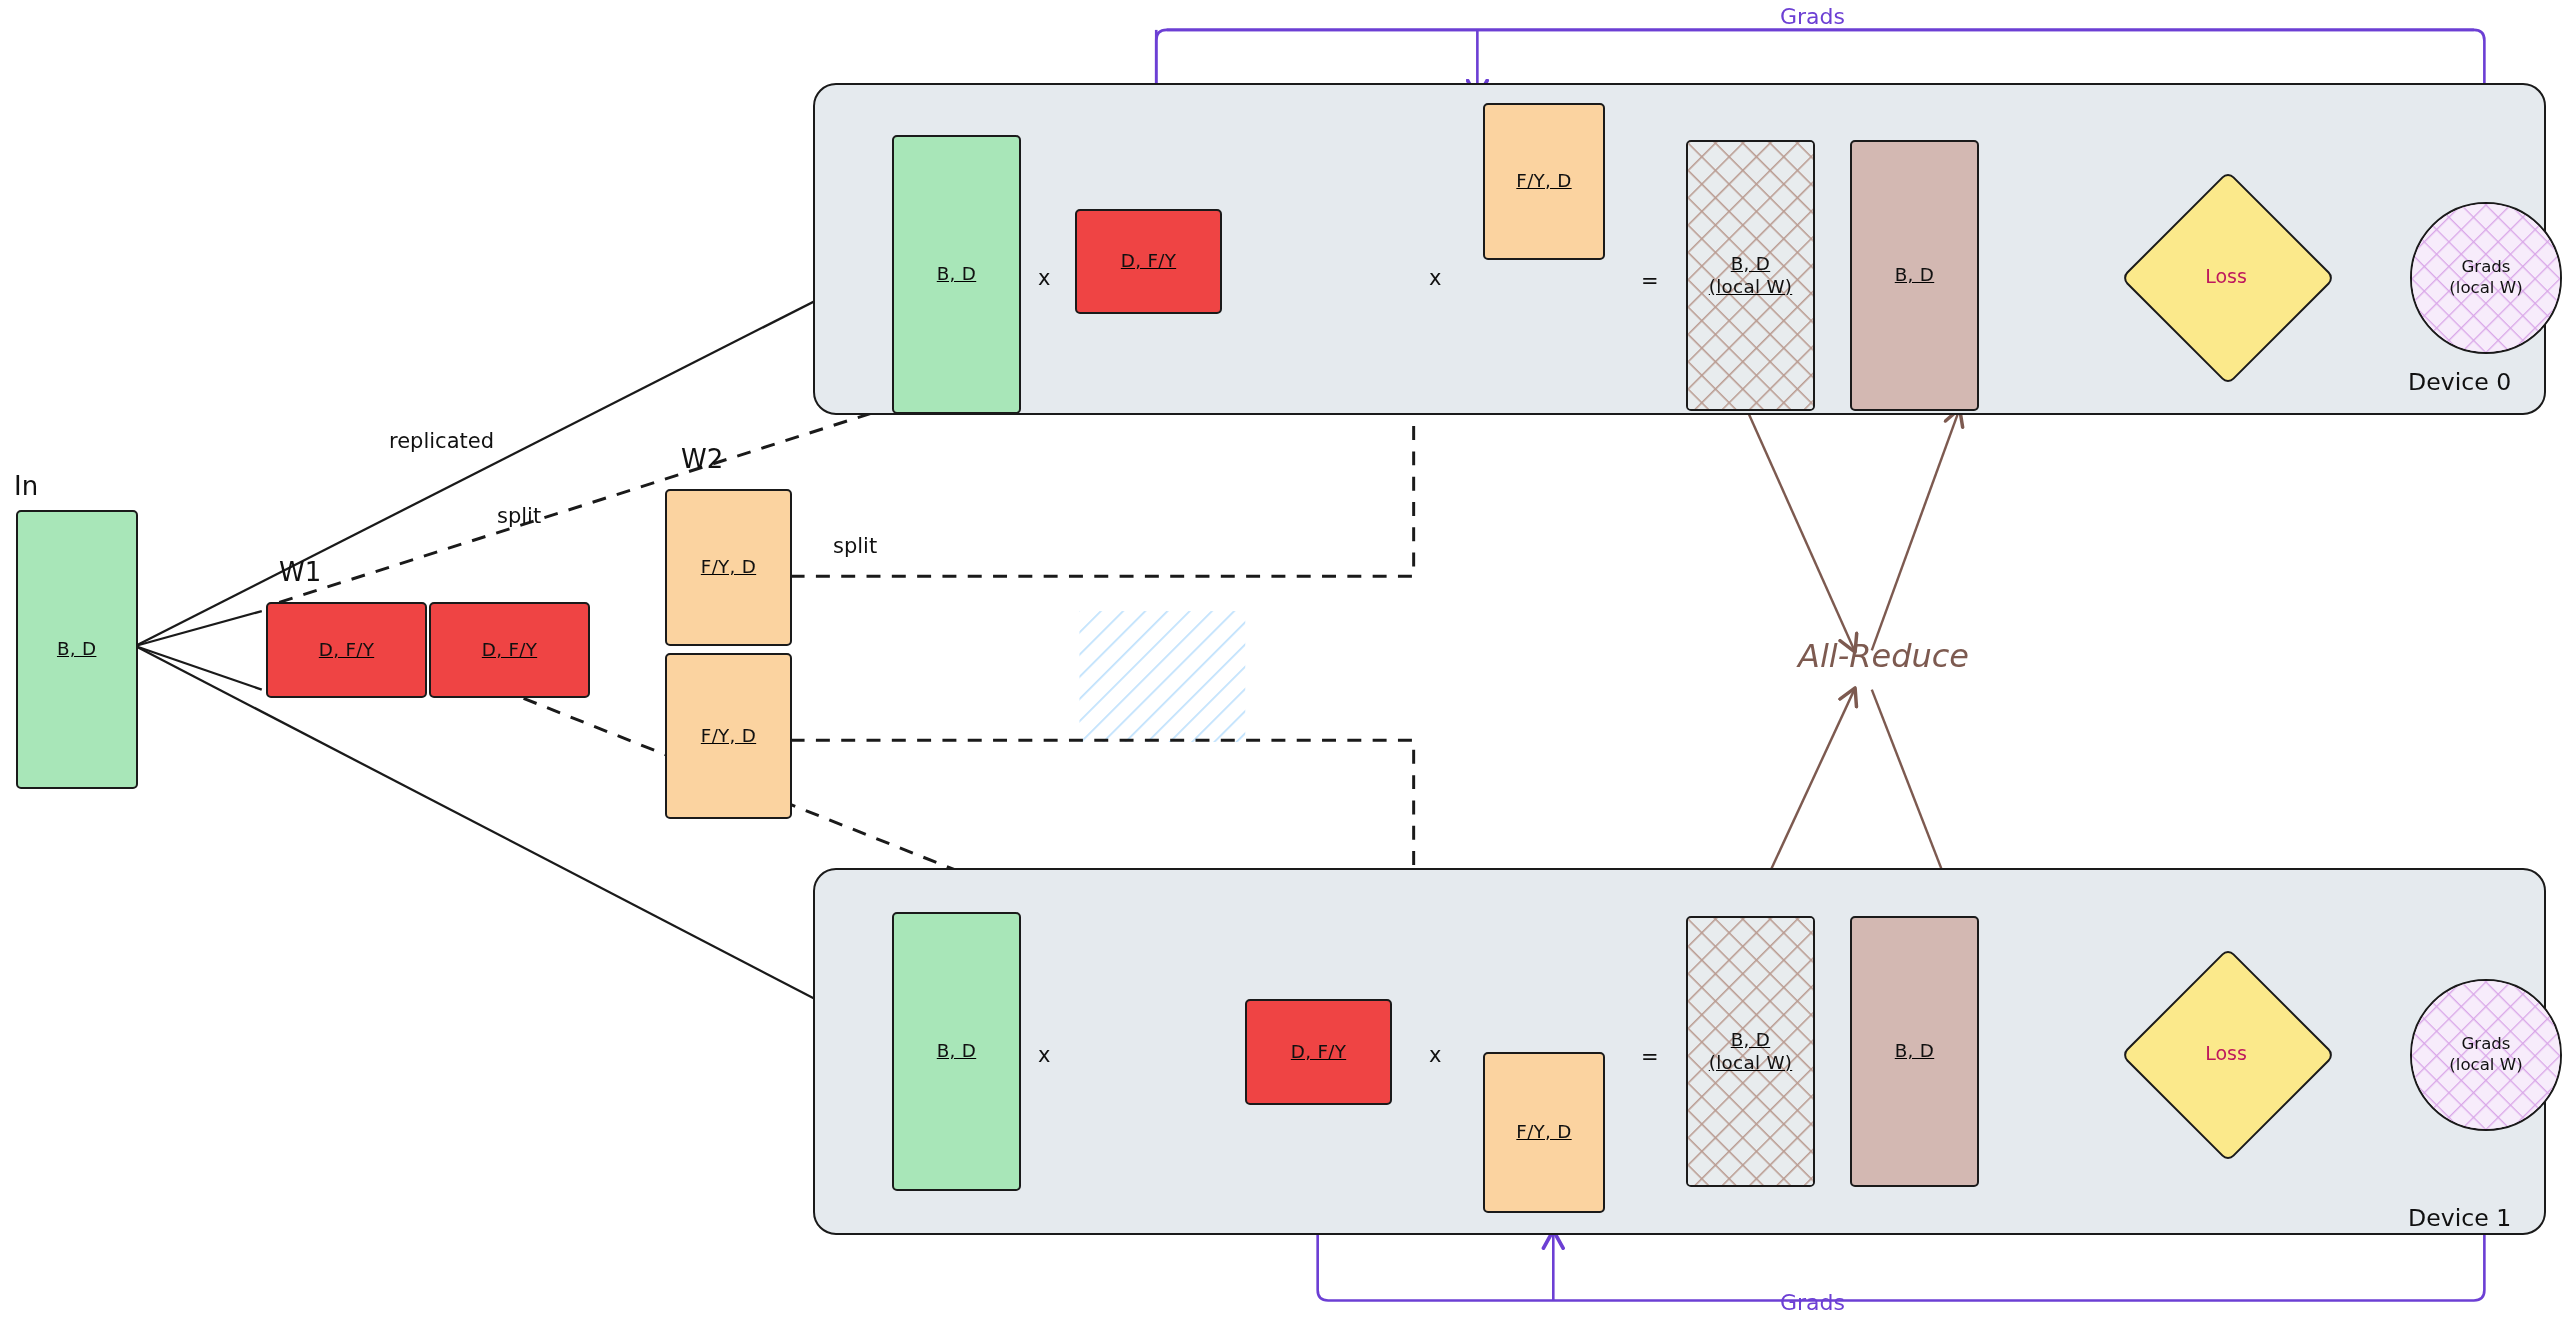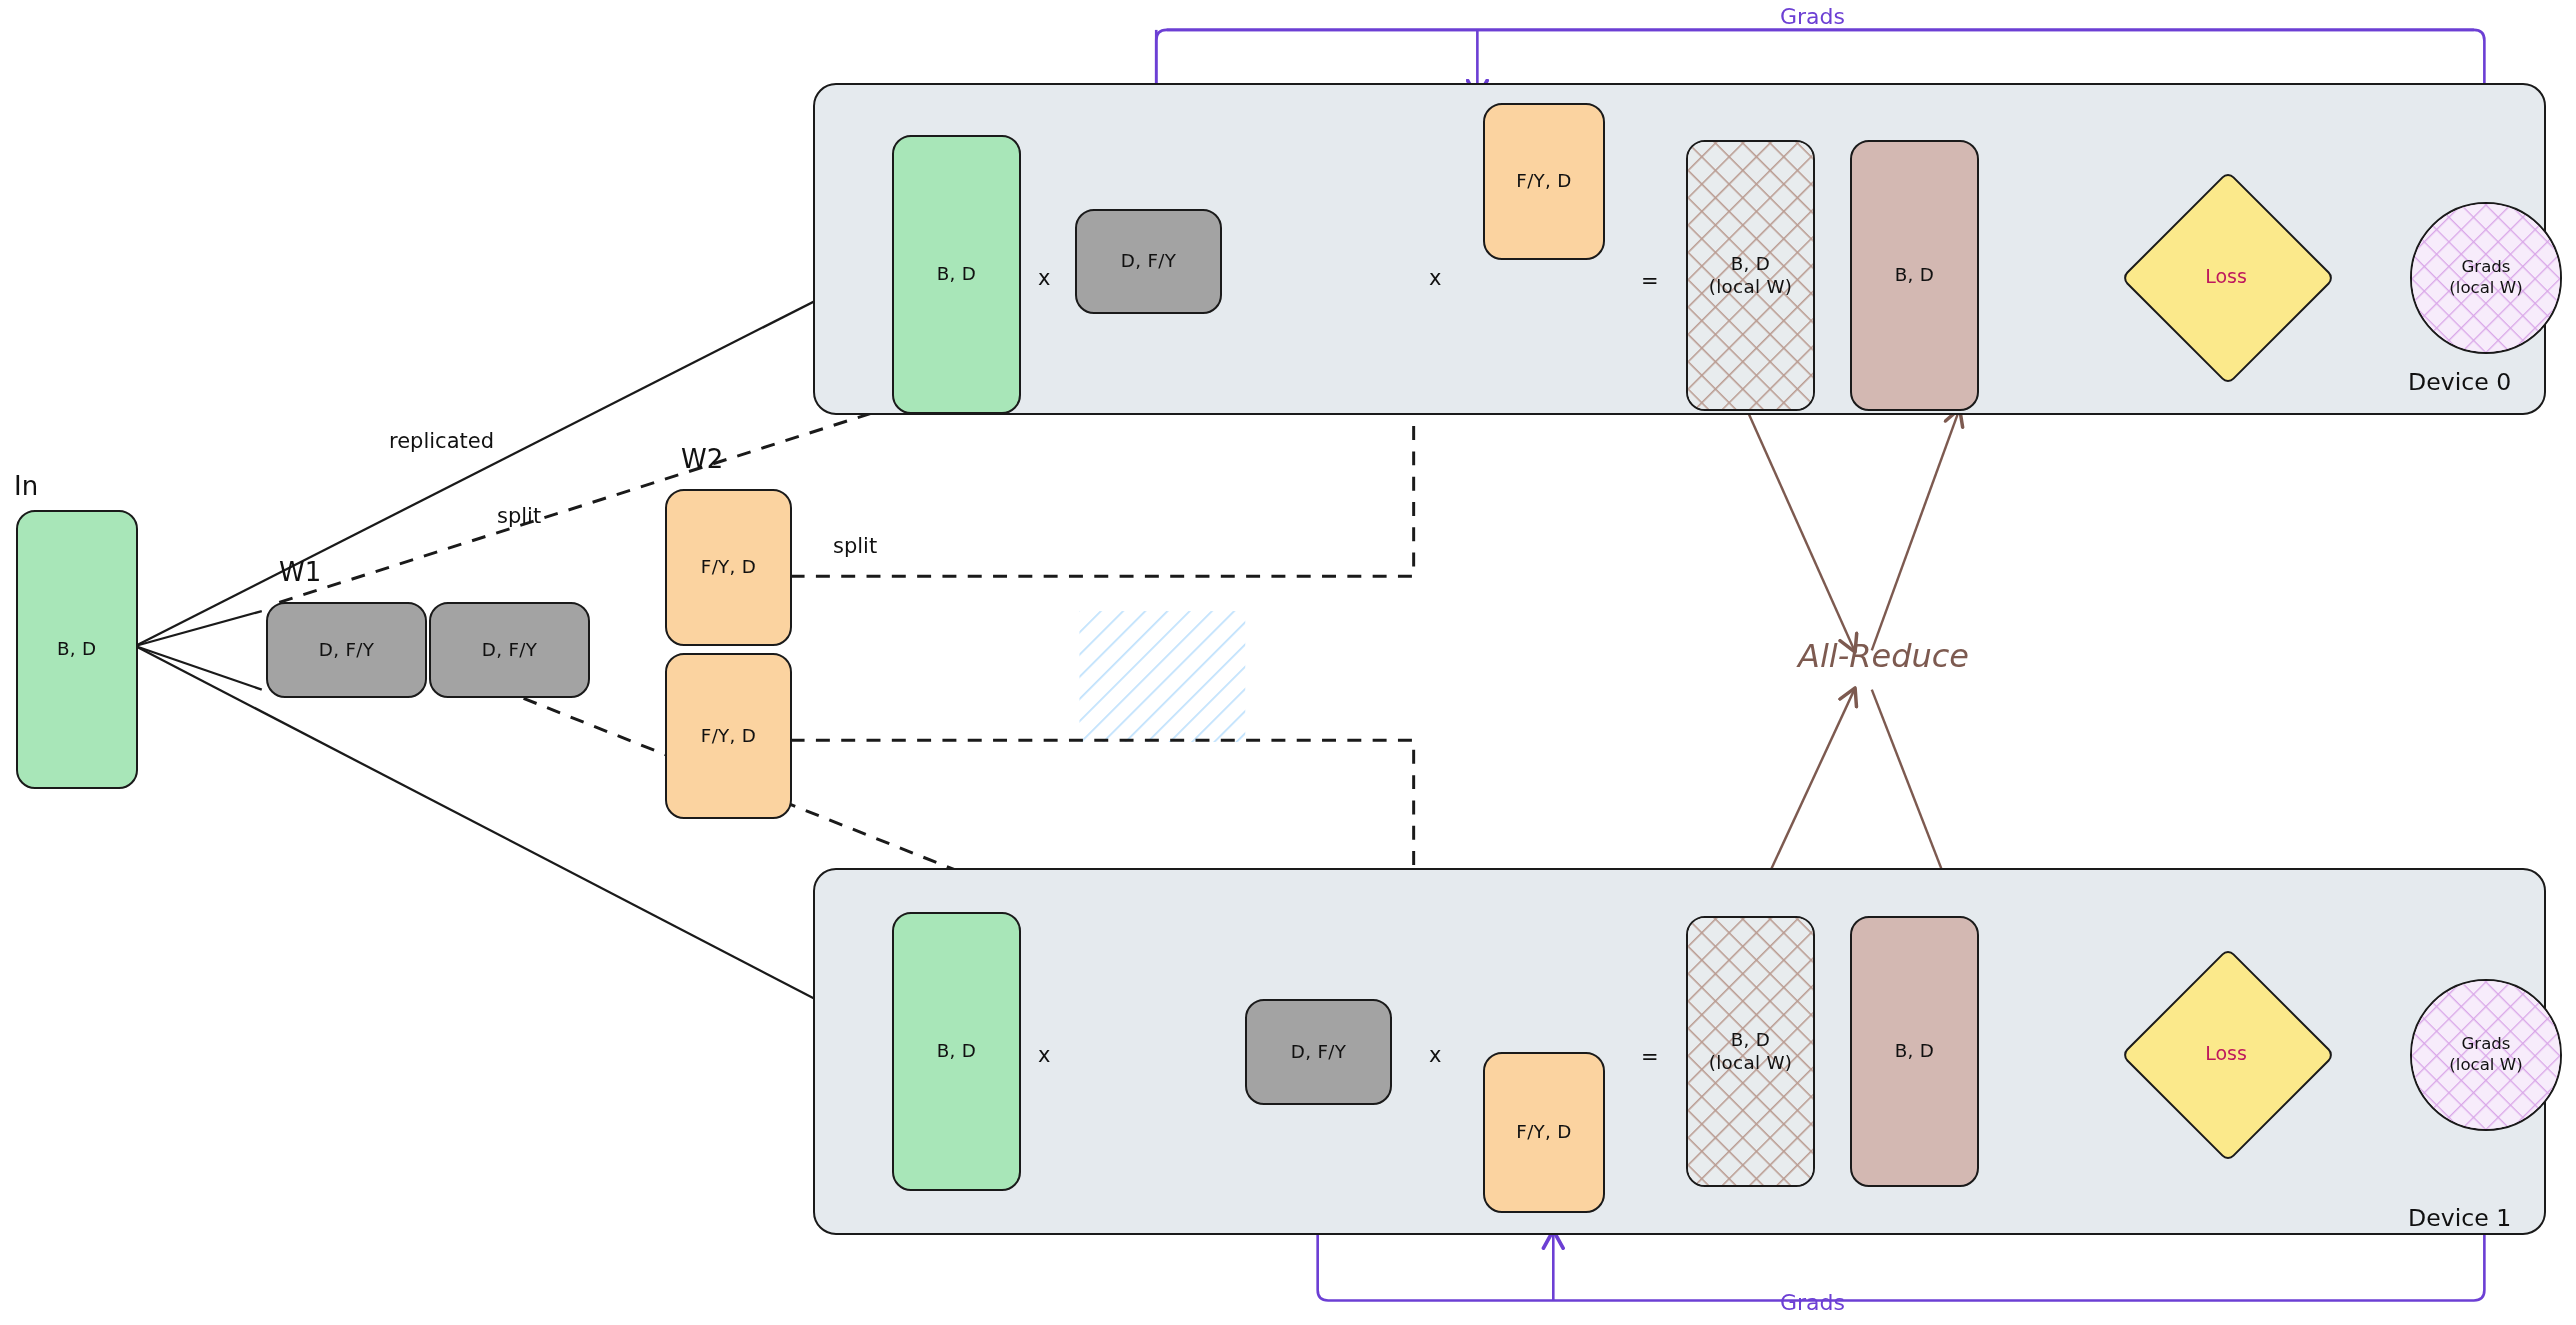--- a/index.html
+++ b/index.html
@@ -9,23 +9,23 @@
     font-family:"DejaVu Sans","Liberation Sans",sans-serif;
   }
   #stage{position:absolute;left:0;top:0;width:2576px;height:1326px;}
   svg.layer{position:absolute;left:0;top:0;width:2576px;height:1326px;overflow:visible;}
   .node{position:absolute;box-sizing:border-box;display:flex;align-items:center;justify-content:center;text-align:center;}
   .node .lbl{
     font-family:"DejaVu Sans","Liberation Sans",sans-serif;
     font-size:18.3px;color:#111111;line-height:1.25;letter-spacing:0.3px;
     white-space:pre-line;
   }
-  .rbox{border:2.6px solid #1a1a1a;border-radius:19px;}
+  .rbox{border:2.6px solid #1a1a1a;border-radius:5px;text-decoration:underline;}
   .green{background:#a8e6b8;}
-  .blue{background:#a3a3a3;}
+  .blue{background:#ef4444;}
   .orange{background:#fbd3a0;}
   .mauve{background:#d3b8b2;}
   .devpanel{
     position:absolute;box-sizing:border-box;background:#e5eaee;
     border:2.6px solid #1a1a1a;border-radius:23px;
   }
   .devlabel{
     position:absolute;font-size:23.6px;color:#111;
     font-family:"DejaVu Sans","Liberation Sans",sans-serif;
   }

